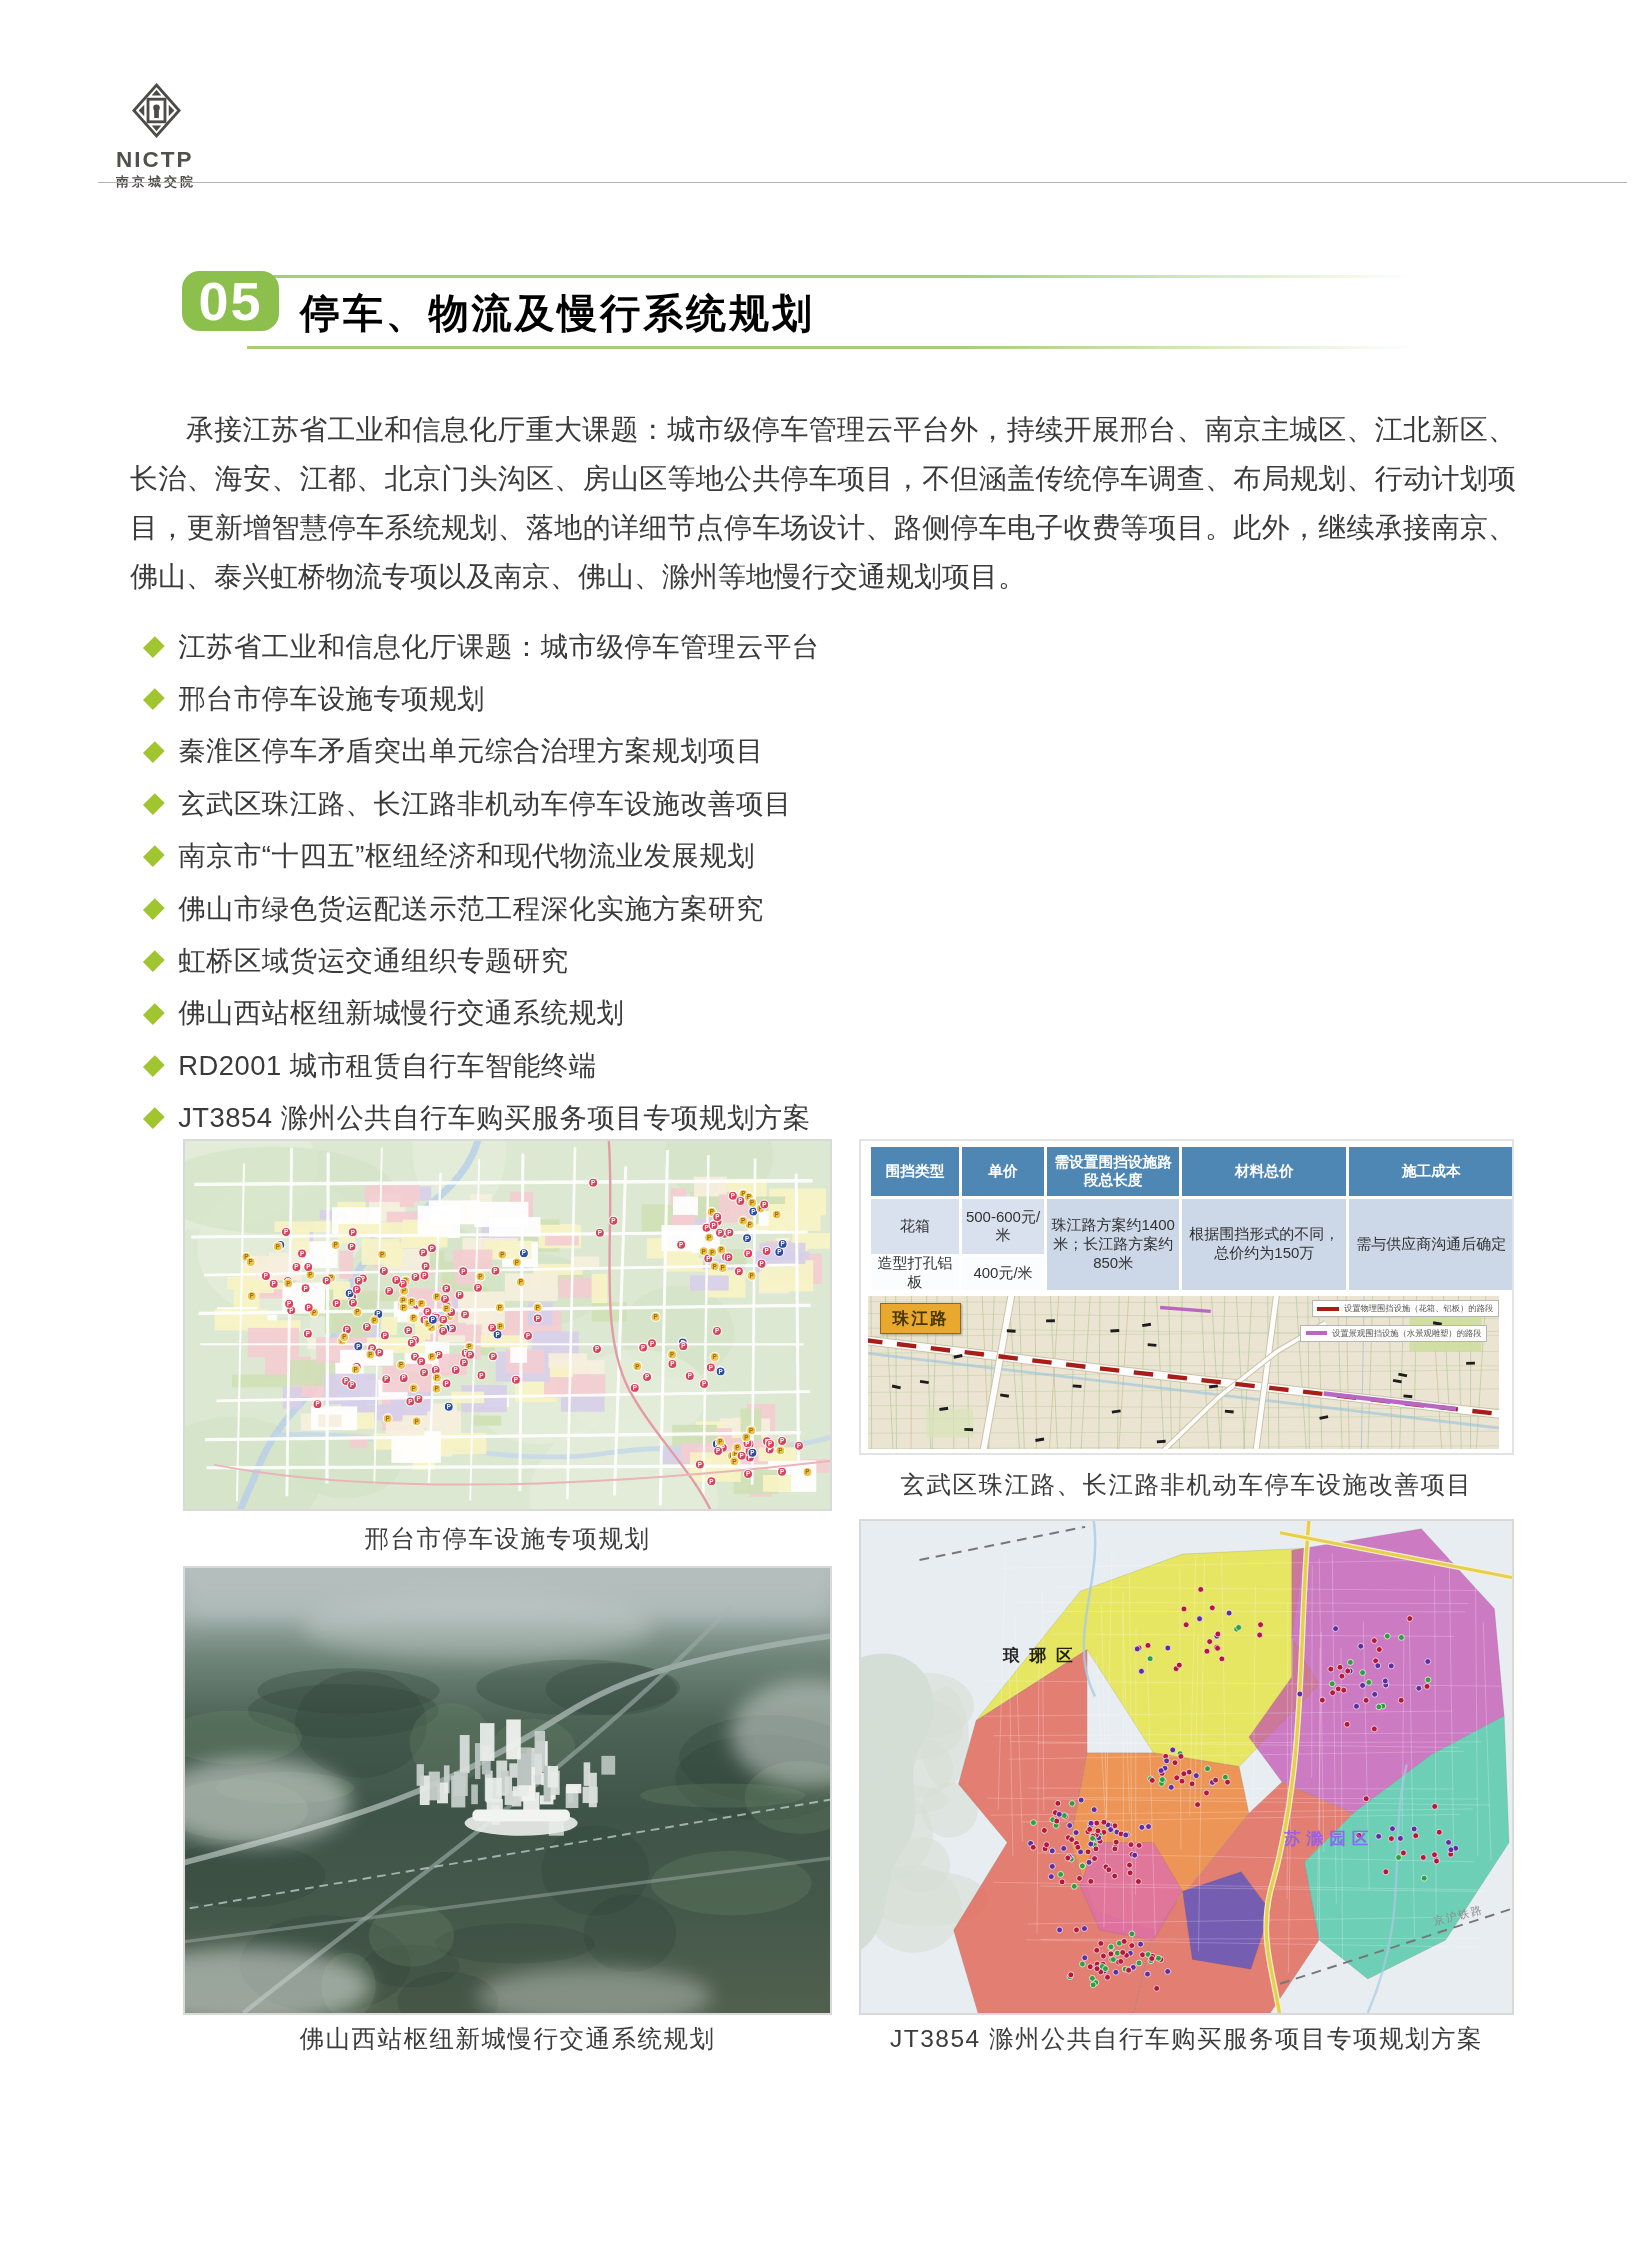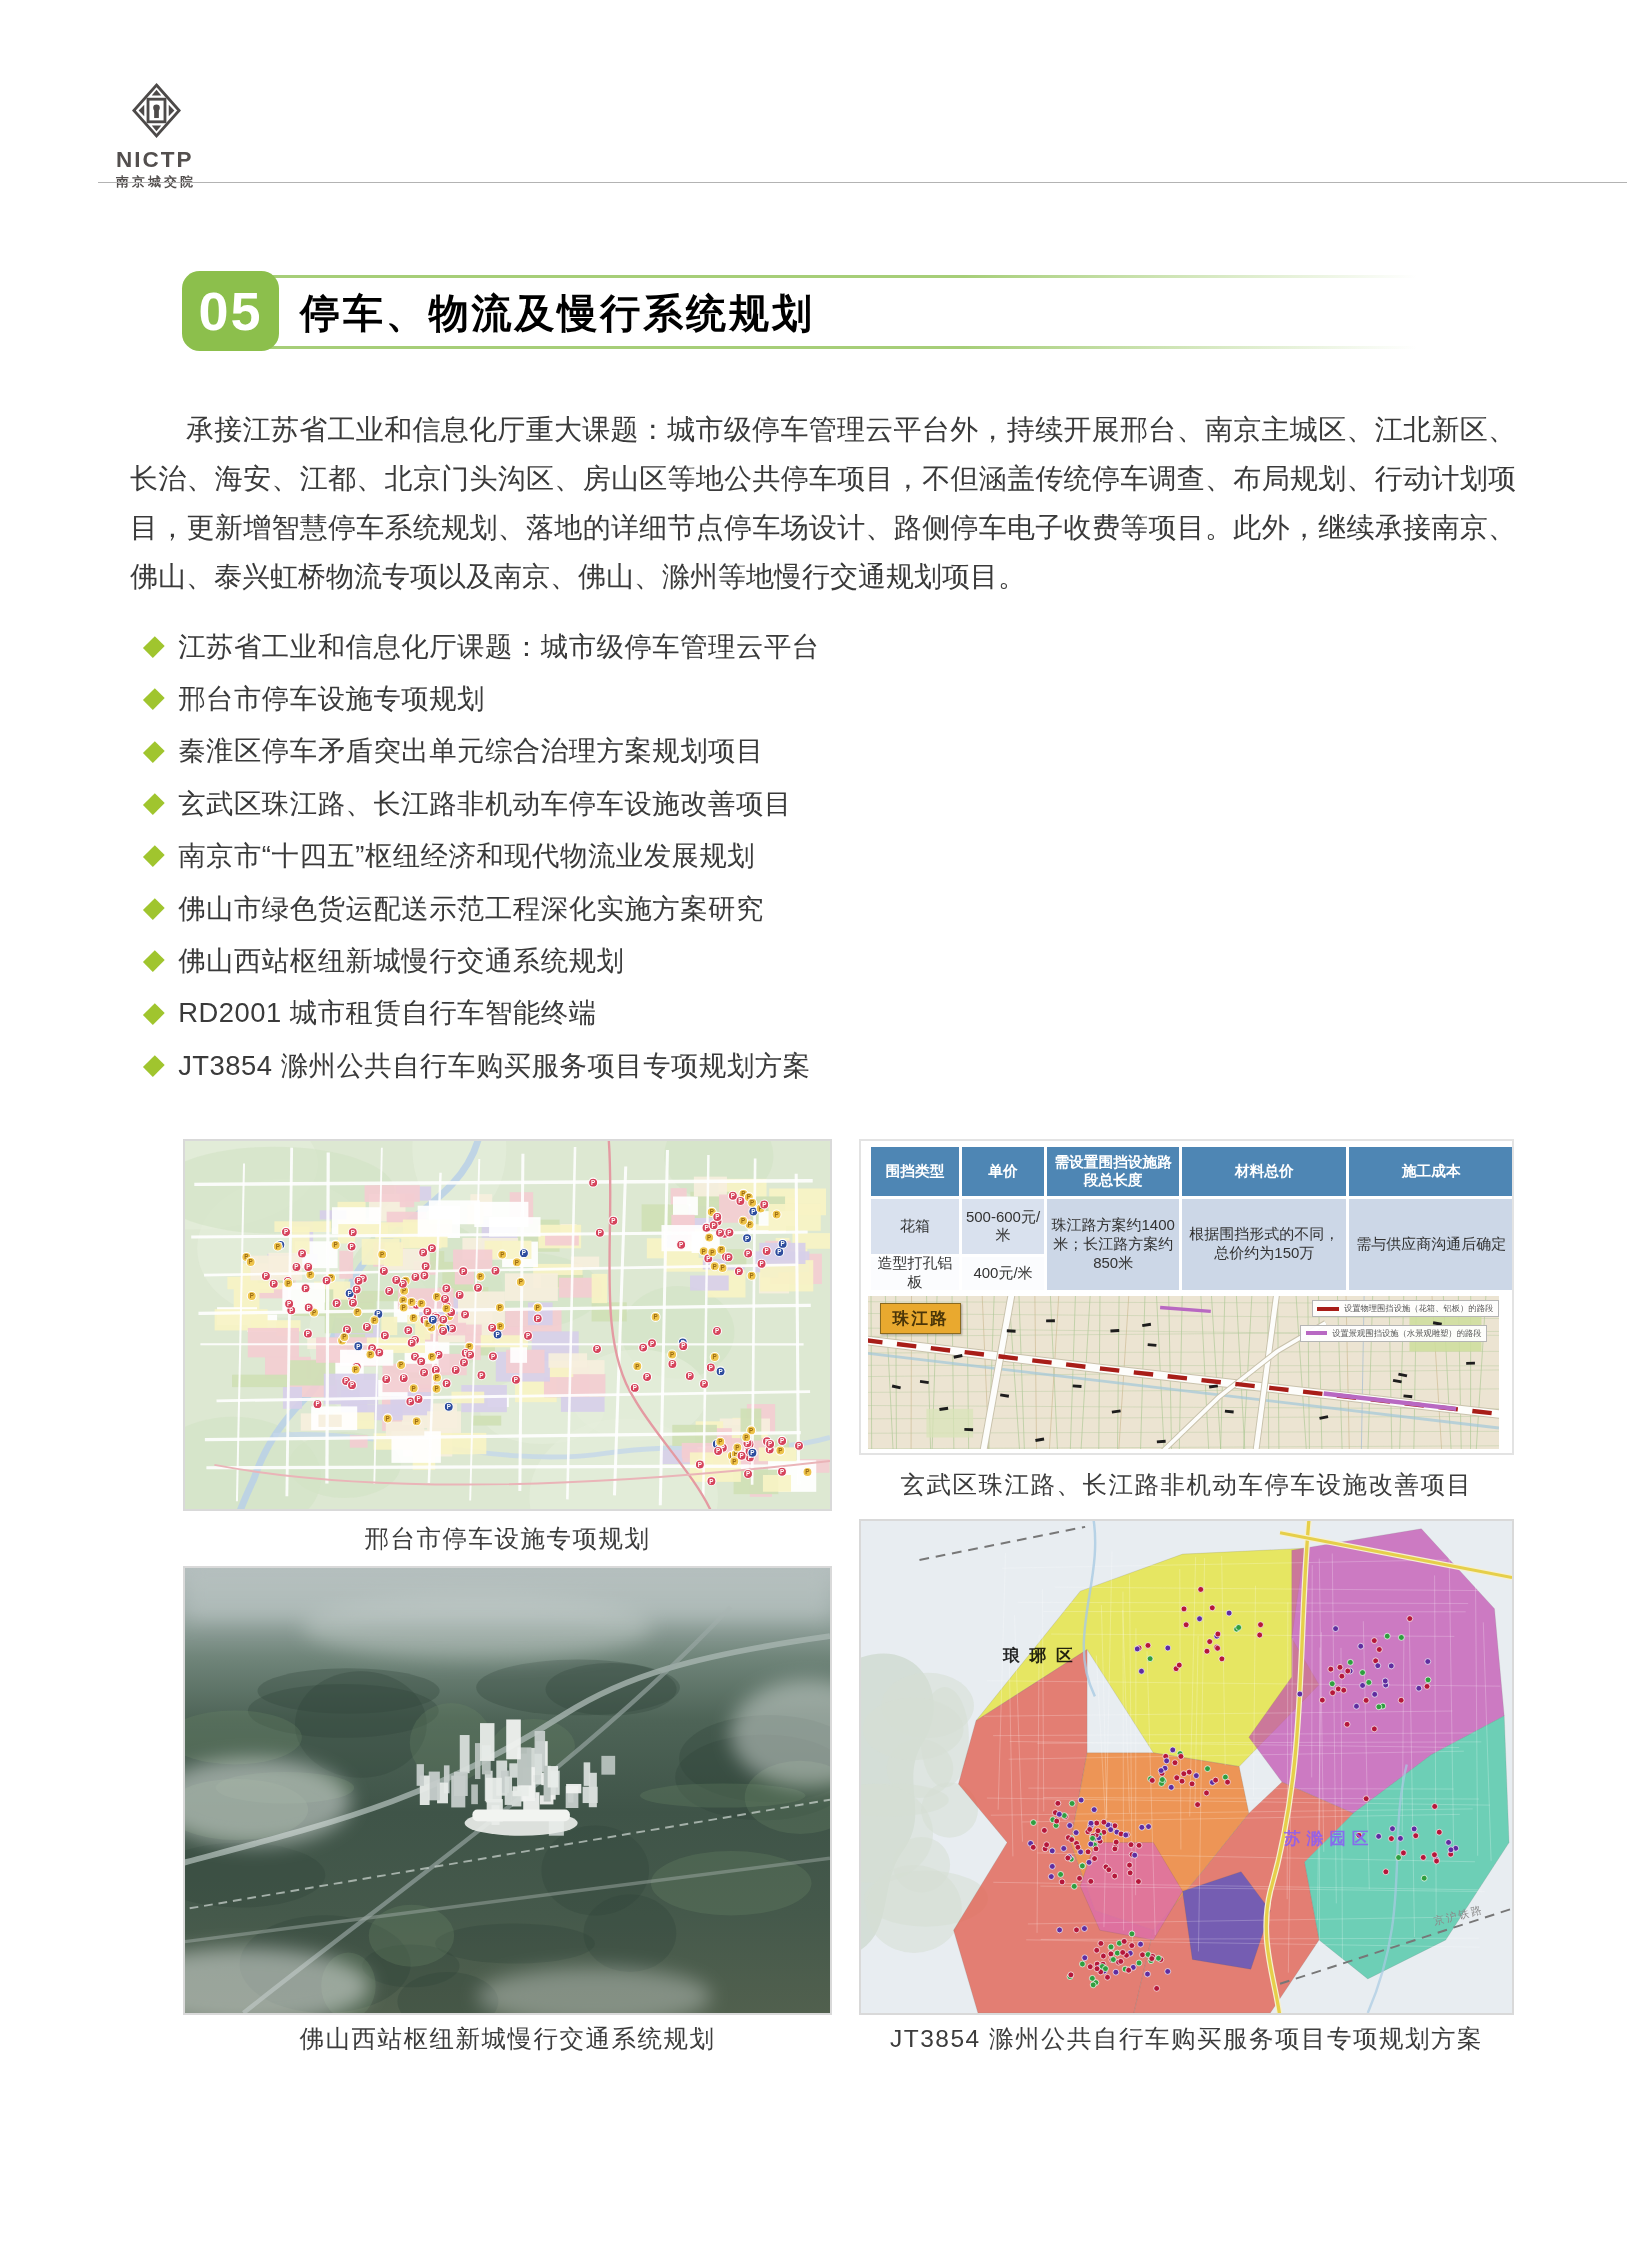--- a/index.html
+++ b/index.html
@@ -12,21 +12,21 @@
   .logo-txt{display:flex;flex-direction:column;line-height:1;}
   .logo-name{font-size:22.5px;font-weight:800;color:#534f4e;letter-spacing:2px;}
   .logo-sub{font-size:12.7px;color:#534f4e;letter-spacing:3.4px;margin-top:4.9px;font-weight:bold;}
   .top-rule{left:98px;top:182px;width:1529px;height:1px;background:#b3b3b3;}
 
   
   .band{left:247px;top:275px;width:1194px;height:74px;background:#ffffff;}
   .band-line{position:absolute;left:0;width:100%;height:2.9px;
     background:linear-gradient(to right,#a6ce78 0%,#a6ce78 60%,rgba(166,206,120,0) 98%);}
   .band-line.t{top:0;} .band-line.b{bottom:0;}
-  .badge{left:182px;top:271px;width:97px;height:80px;background:#8cbf4c;border-radius:17.6px;
+  .badge{left:182px;top:271px;width:97px;height:60px;background:#8cbf4c;border-radius:17.6px;
     display:flex;align-items:center;justify-content:center;color:#fff;font-size:54px;
     font-weight:800;letter-spacing:2px;}
   .sec-title{left:300px;top:286px;font-size:40px;font-weight:bold;color:#000000;letter-spacing:2.9px;}
 
   
   .intro{left:130px;top:405px;width:1386px;font-size:28px;line-height:49px;color:#3a3a3a;
     text-align:justify;text-indent:2em;}
 
   
   .projects{left:143px;top:633px;list-style:none;margin:0;padding:0;}
@@ -131,20 +131,24 @@
         <span class="diamond"></span>
         <span>玄武区珠江路、长江路非机动车停车设施改善项目</span>
       </li>
     <li>
         <span class="diamond"></span>
         <span>南京市“十四五”枢纽经济和现代物流业发展规划</span>
       </li>
     <li>
         <span class="diamond"></span>
         <span>佛山市绿色货运配送示范工程深化实施方案研究</span>
+      </li>
+    <li>
+        <span class="diamond"></span>
+        <span>虹桥区域货运交通组织专题研究</span>
       </li>
     <li>
         <span class="diamond"></span>
         <span>佛山西站枢纽新城慢行交通系统规划</span>
       </li>
     <li>
         <span class="diamond"></span>
         <span>RD2001 城市租赁自行车智能终端</span>
       </li>
     <li>

